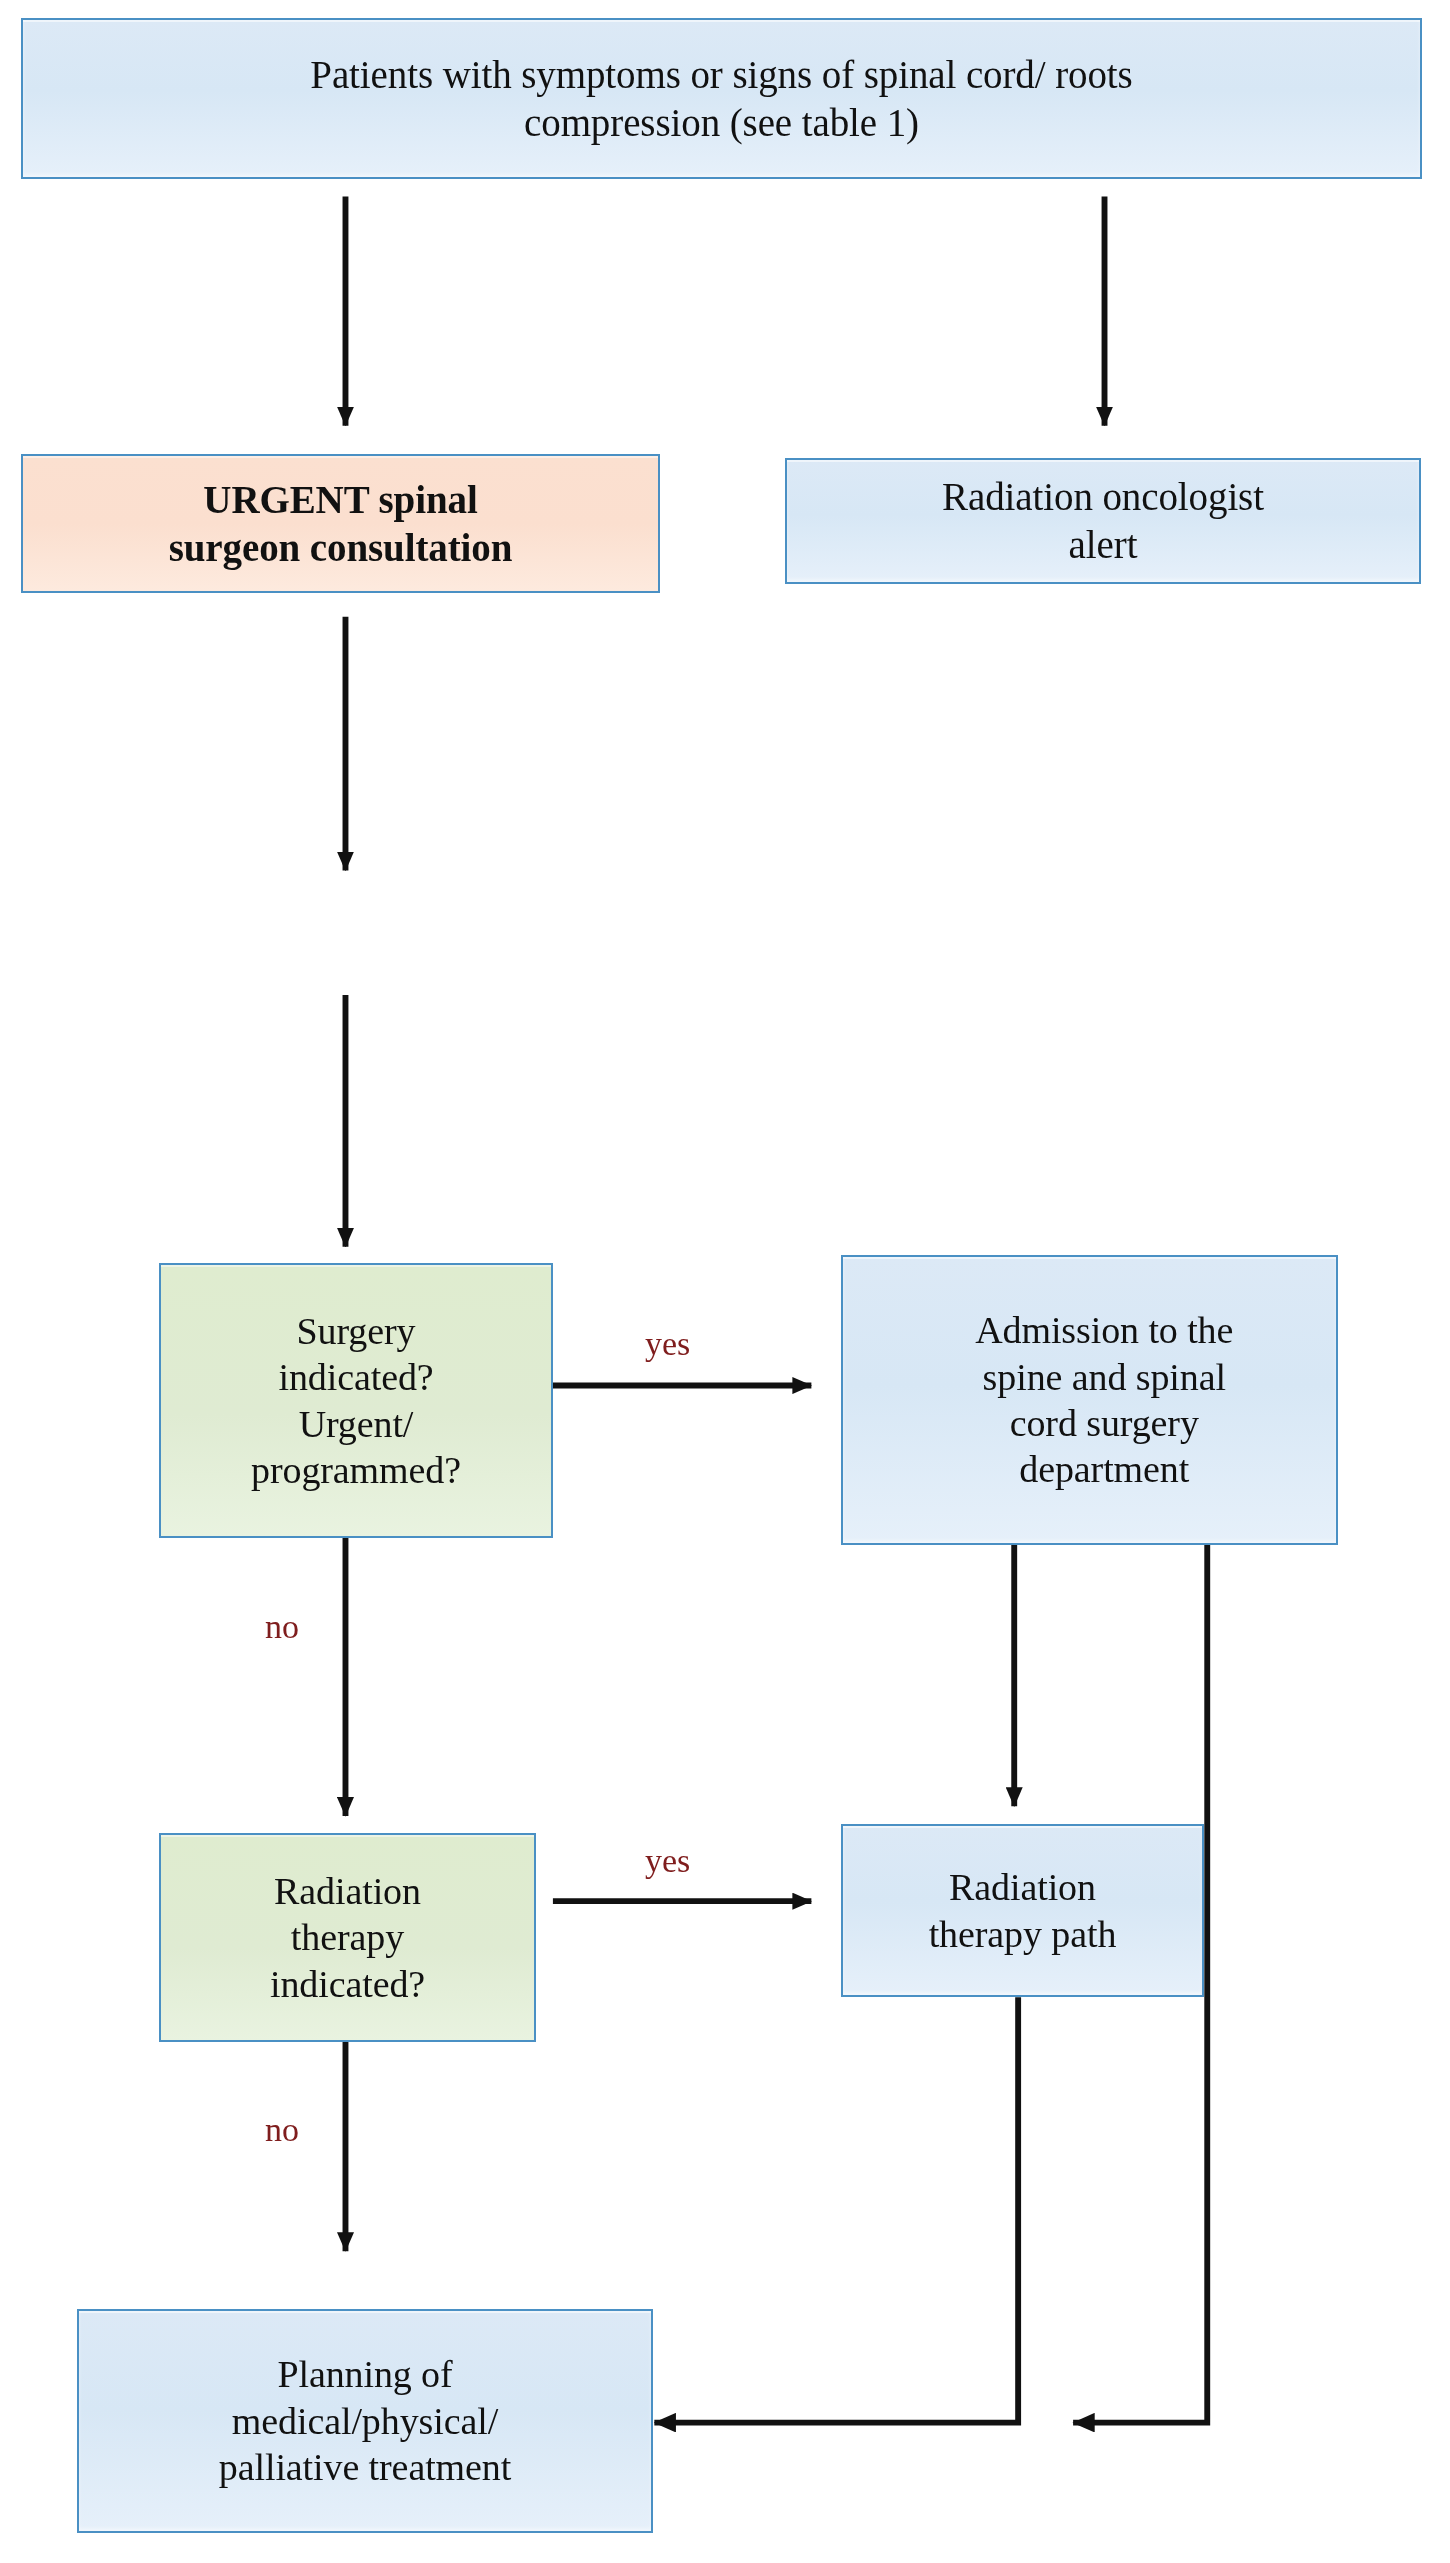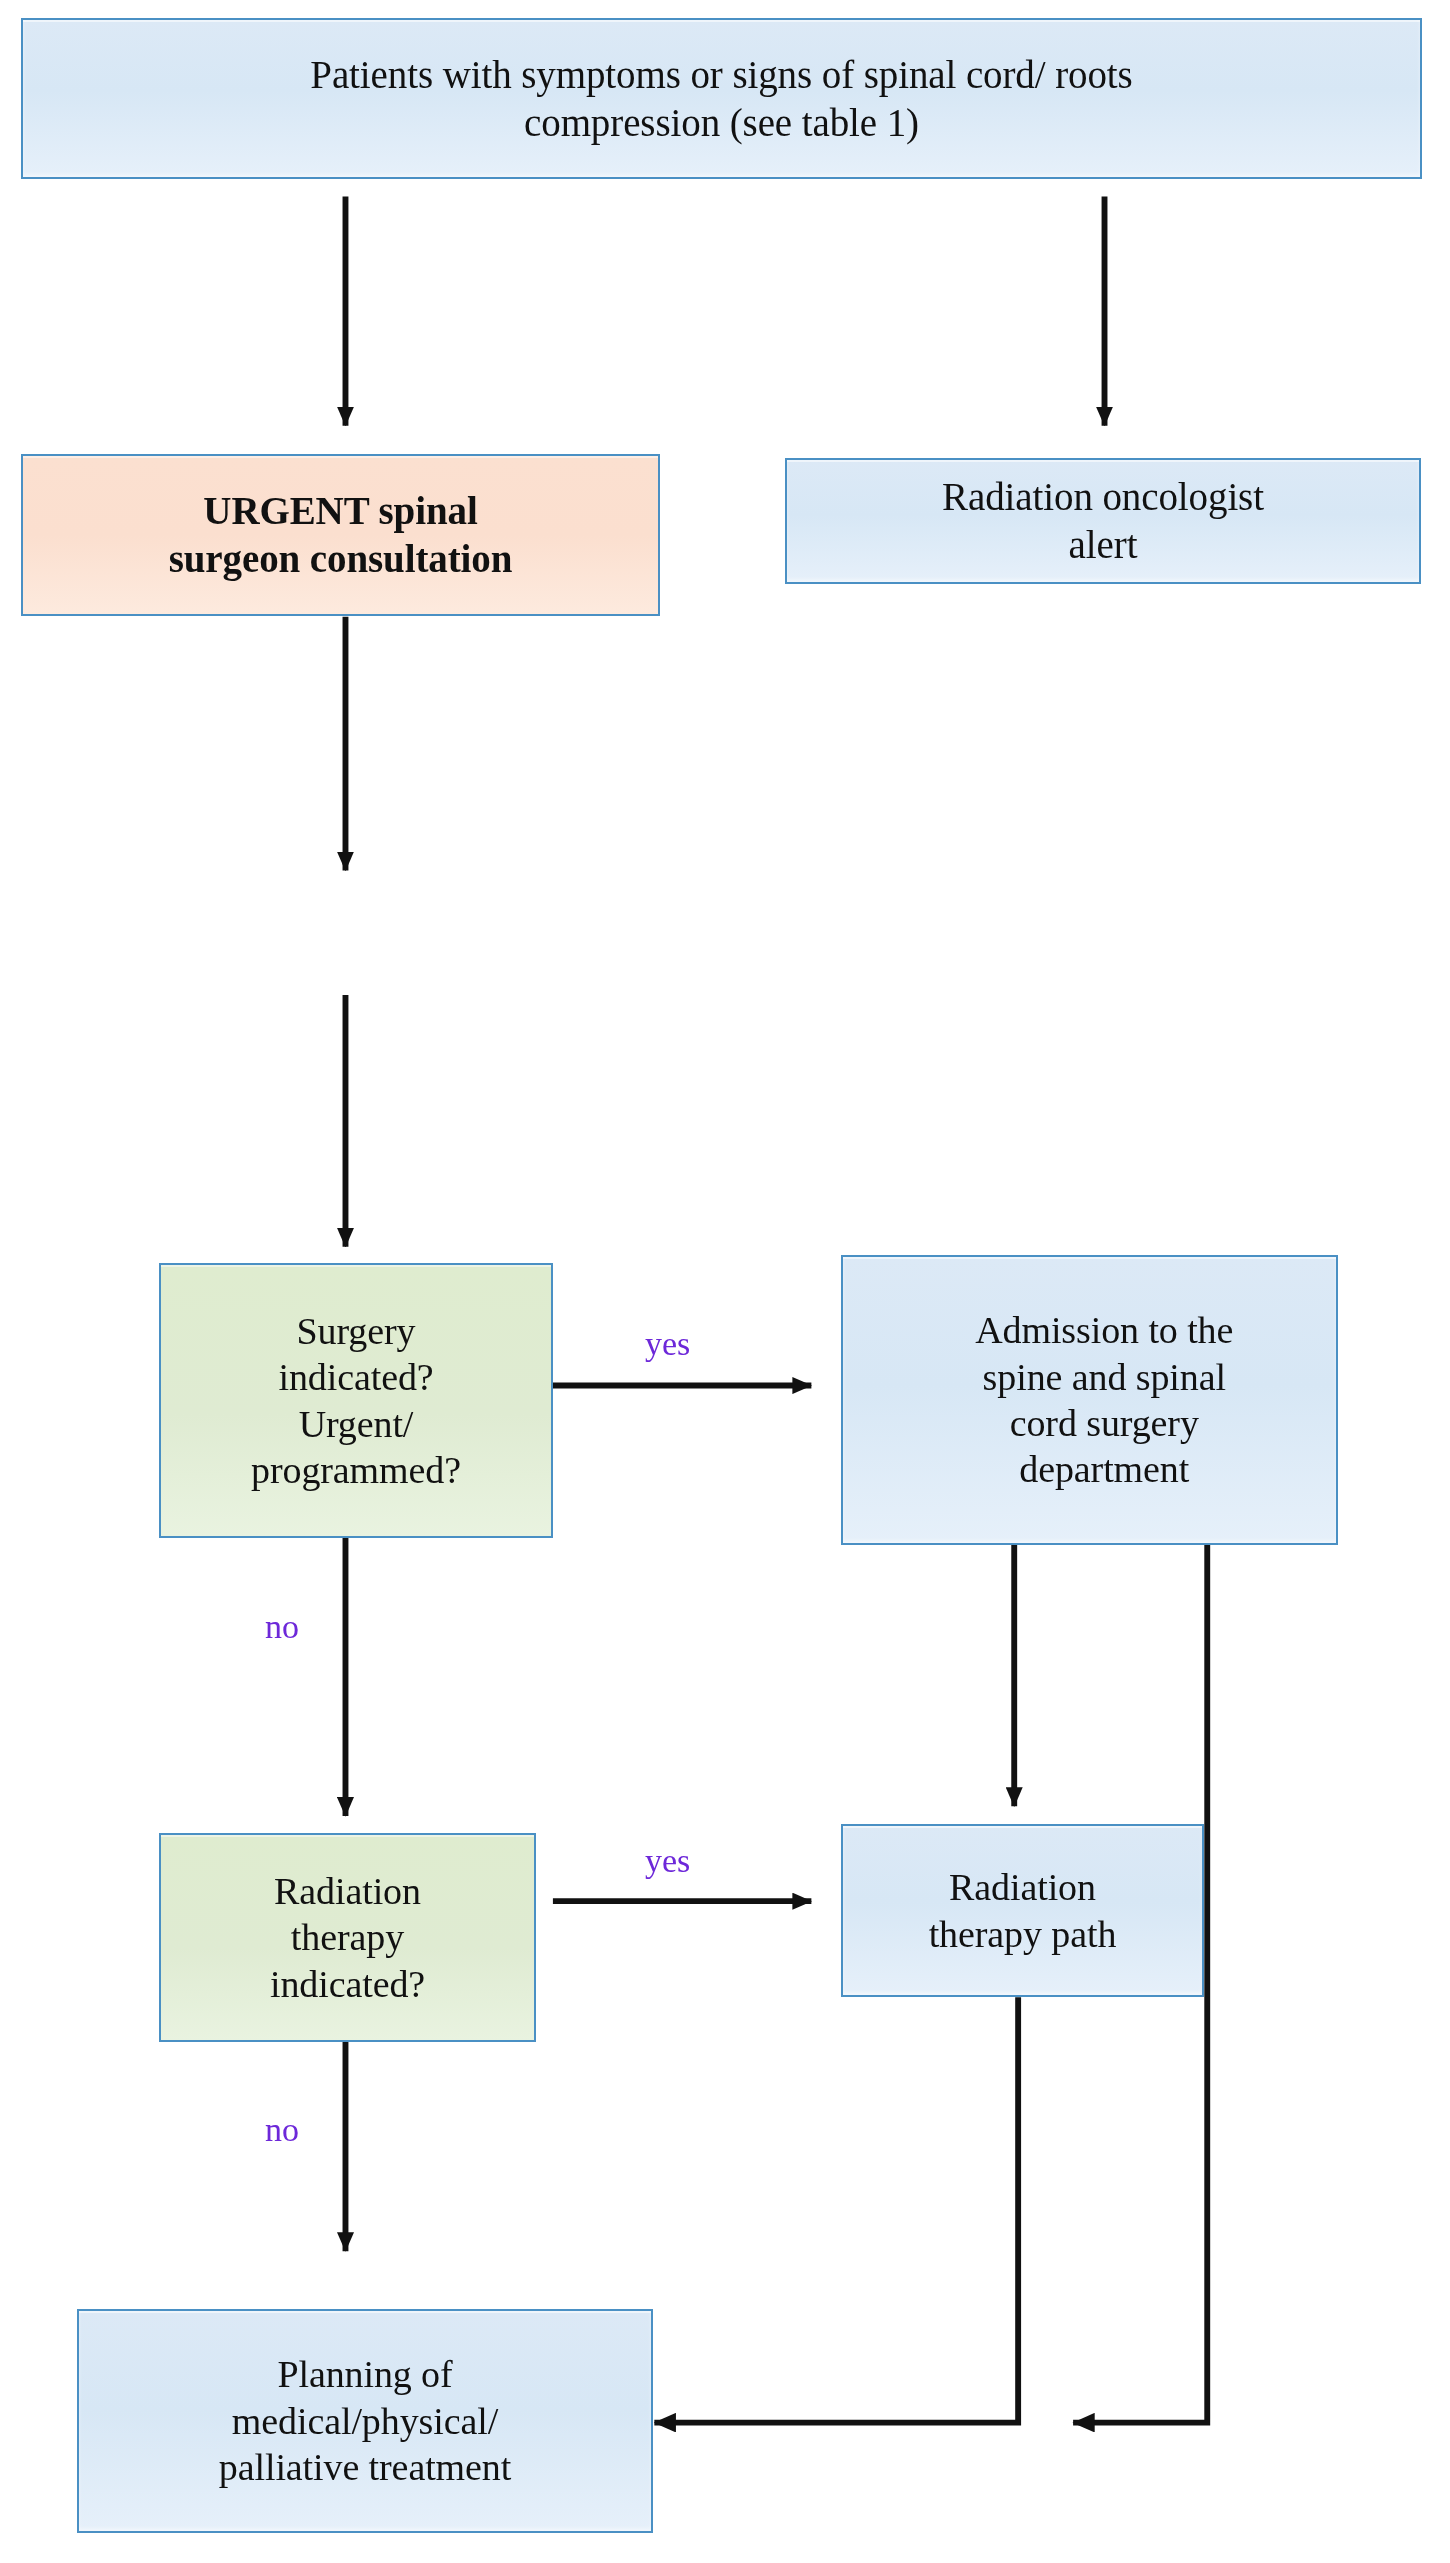--- a/index.html
+++ b/index.html
@@ -51,21 +51,21 @@
   .node.green {
     background: linear-gradient(180deg, #dfeccf 0%, #dfebd2 55%, #e9f3e0 100%);
     box-shadow: inset 0 2px 0 rgba(255,255,255,0.45);
     text-align: center;
   }
   .node.bold {
     font-weight: bold;
   }
   .edge-label {
     position: absolute;
-    color: #6d28d9;
+    color: #7f1d1d;
     font-size: 34px;
     line-height: 1;
     white-space: nowrap;
   }
 </style>
 </head>
 <body>
 
 <div id="flowchart-root">
 
@@ -101,21 +101,21 @@
     <line x1="528" y1="3120" x2="528" y2="3440" stroke="#111111" stroke-width="9" marker-end="url(#arrow-down)"></line>
 
     <polyline points="1556,3052 1556,3702 1000,3702" fill="none" stroke="#111111" stroke-width="9" marker-end="url(#arrow-left)"></polyline>
 
     <polyline points="1845,2360 1845,3702 1640,3702" fill="none" stroke="#111111" stroke-width="9" marker-end="url(#arrow-left)"></polyline>
   </svg>
 
   <div class="node blue" style="left:21px; top:18.3px; width:1401px; height:161px; font-size:39px;">Patients with symptoms or signs of spinal cord/ roots
 compression (see table 1)</div>
 
-  <div class="node peach bold" style="left:21px; top:454px; width:639px; height:162px; font-size:39px;">URGENT spinal
+  <div class="node peach bold" style="left:21px; top:454px; width:639px; height:139px; font-size:39px;">URGENT spinal
 surgeon consultation</div>
 
   <div class="node blue" style="left:785px; top:458px; width:636px; height:126px; font-size:39px;">Radiation oncologist
 alert</div>
 
 
   <div class="node green" style="left:159px; top:1263px; width:394px; height:275px; font-size:38px;">Surgery
 indicated?
 Urgent/
 programmed?</div>

